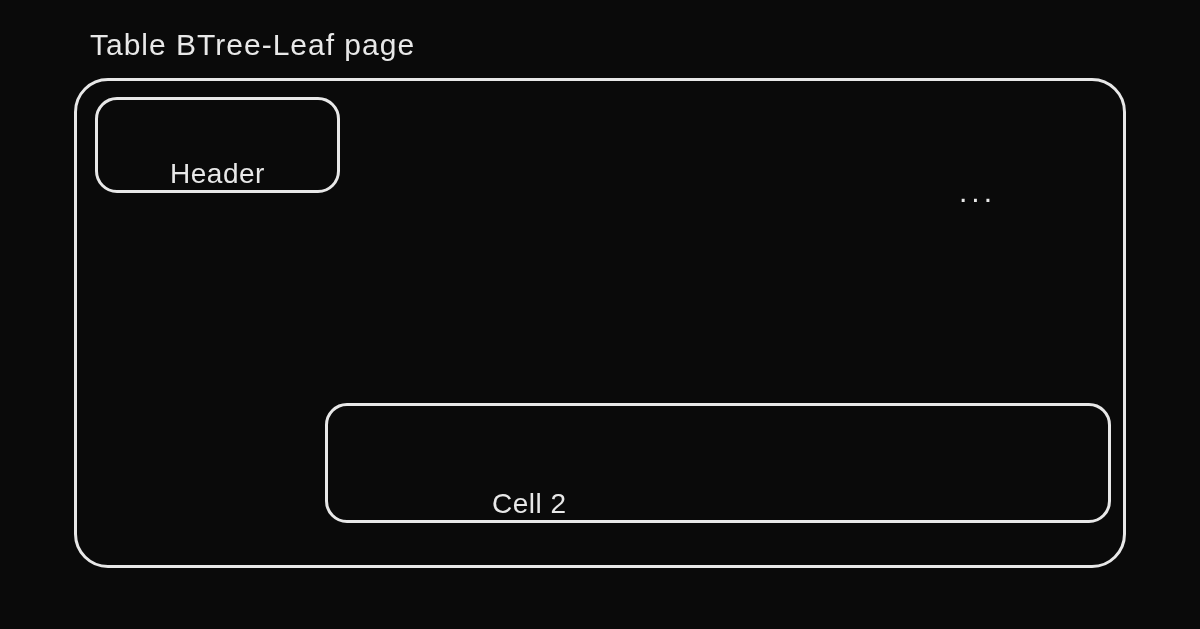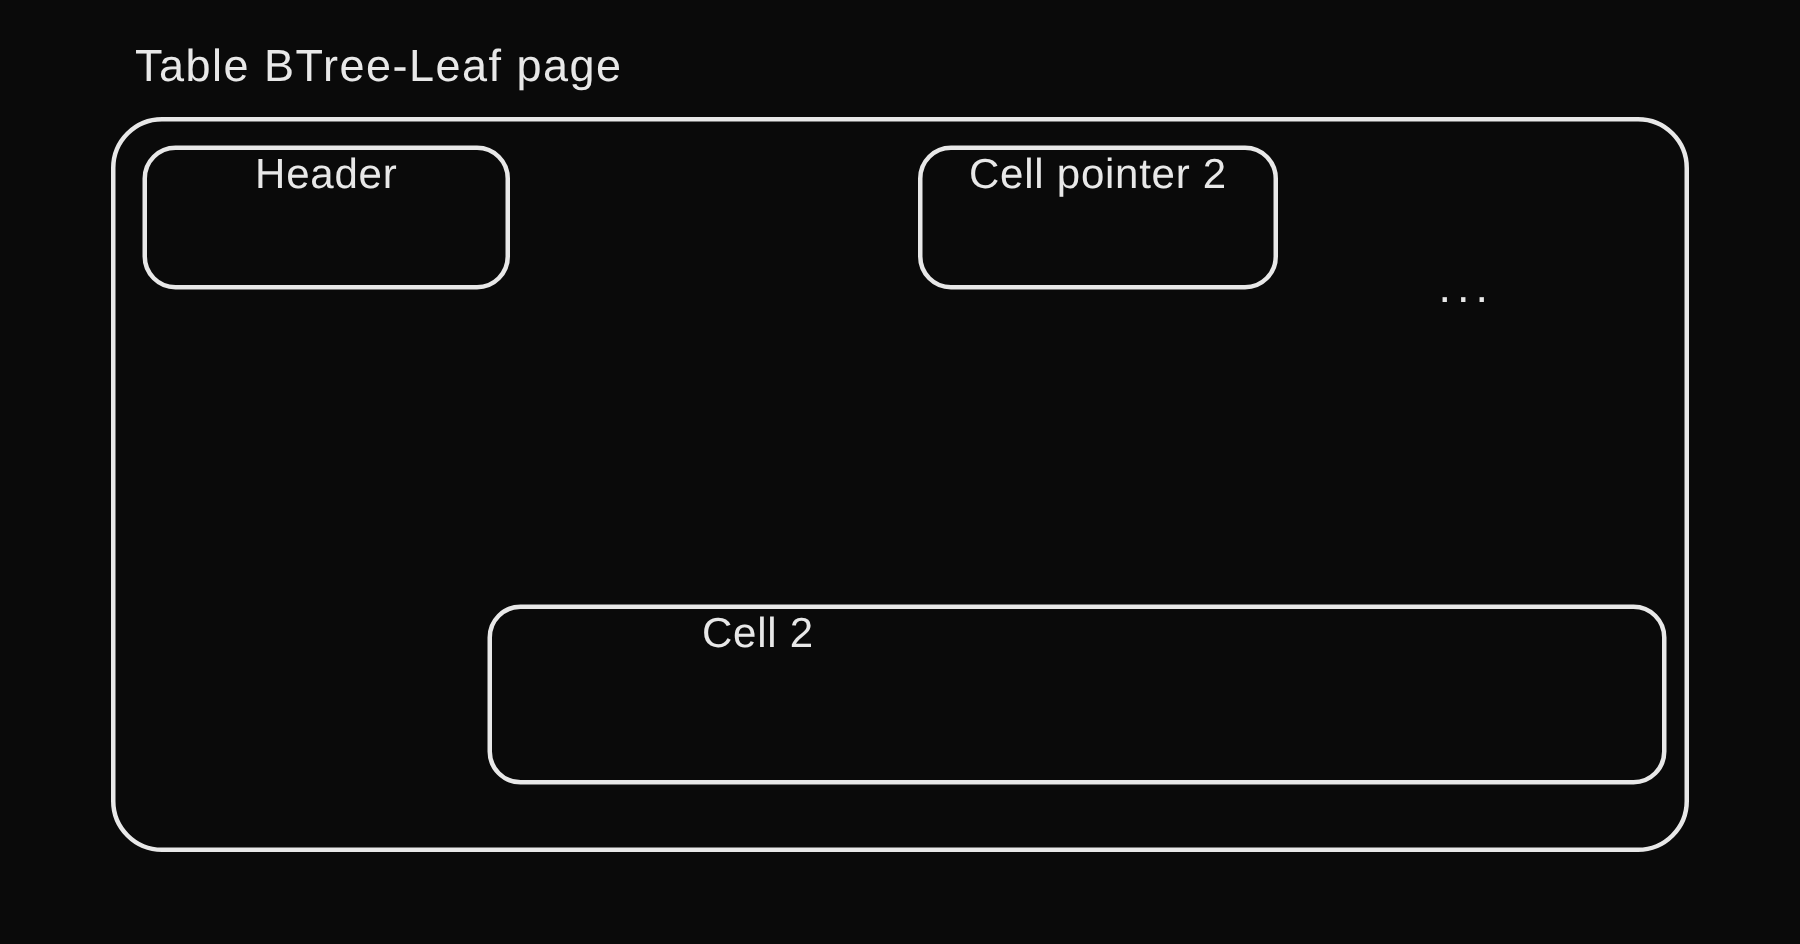--- a/index.html
+++ b/index.html
@@ -33,21 +33,21 @@
     border: 3px solid #e8e8e8;
     border-radius: 34px;
     box-sizing: border-box;
   }
   .box {
     position: absolute;
     border: 3px solid #e8e8e8;
     border-radius: 22px;
     box-sizing: border-box;
     display: flex;
-    align-items: flex-start;
+    align-items: flex-end;
     justify-content: center;
     font-size: 28px;
     letter-spacing: 0.5px;
     white-space: nowrap;
   }
   .box.left {
     justify-content: flex-start;
     padding-left: 48px;
   }
   .box.wide {
@@ -80,26 +80,23 @@
 
   <div class="title">Table BTree-Leaf page</div>
 
   <div class="outer">
 
     <div class="box header-box">
       <span>Header</span>
     </div>
 
 
-    <div class="box cp2-box">
-      <span>Cell pointer 2</span>
-    </div>
 
     <div class="ellipsis">...</div>
 
 
 
     <div class="box cell2-box left">
-      <span style="margin-left:92px">Cell 2</span>
+      <span style="margin-left:116px">Cell 2</span>
     </div>
 
   </div>
 </div>
 
 </body></html>

